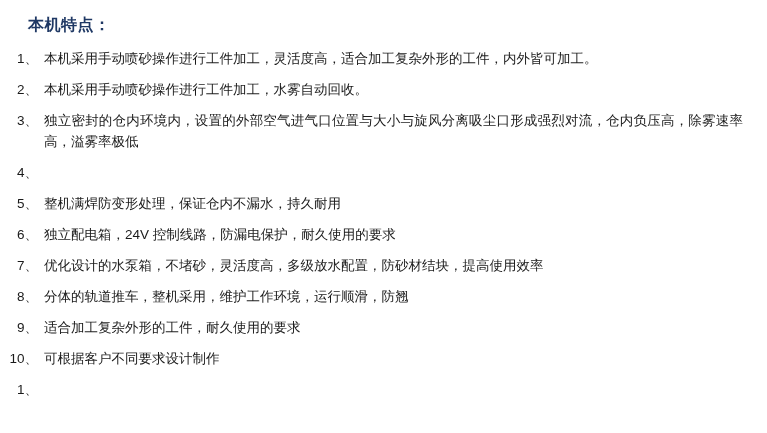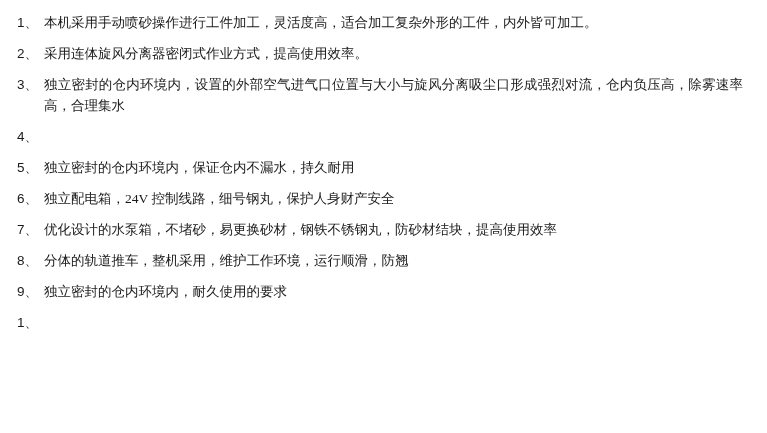--- a/index.html
+++ b/index.html
@@ -50,77 +50,81 @@
     box-sizing: border-box;
     font-size: 13.5px;
     color: #1a1a1a;
     white-space: nowrap;
   }
   .feature-text {
     flex: 1 1 auto;
     text-align: justify;
     text-justify: inter-ideograph;
     word-break: break-all;
-    font-family: Liberation Serif, serif;
   }
   .feature-item.wrap .feature-text {
     padding-right: 2px;
   }
 </style>
 </head>
 <body>
 
 <div class="page">
 
+  <div class="doc-title" style="color: rgb(31, 56, 100);">本机特点：</div>
 
   <ul class="feature-list">
 
     <li class="feature-item">
       <span class="feature-num">1、</span>
       <span class="feature-text">本机采用手动喷砂操作进行工件加工，灵活度高，适合加工复杂外形的工件，内外皆可加工。</span>
     </li>
 
     <li class="feature-item">
       <span class="feature-num">2、</span>
-      <span class="feature-text">采用连体旋风分离器密闭式作业方式，提高使用效率。</span>
+      <span class="feature-text">本机采用手动喷砂操作进行工件加工，水雾自动回收。</span>
     </li>
 
     <li class="feature-item wrap">
       <span class="feature-num">3、</span>
-      <span class="feature-text">独立密封的仓内环境内，设置的外部空气进气口位置与大小与旋风分离吸尘口形成强烈对流，仓内负压高，除雾速率高，合理集水</span>
+      <span class="feature-text">独立密封的仓内环境内，设置的外部空气进气口位置与大小与旋风分离吸尘口形成强烈对流，仓内负压高，除雾速率高，溢雾率极低</span>
     </li>
 
     <li class="feature-item">
       <span class="feature-num">4、</span>
     </li>
 
     <li class="feature-item">
       <span class="feature-num">5、</span>
-      <span class="feature-text">独立密封的仓内环境内，保证仓内不漏水，持久耐用</span>
+      <span class="feature-text">整机满焊防变形处理，保证仓内不漏水，持久耐用</span>
     </li>
 
     <li class="feature-item">
       <span class="feature-num">6、</span>
-      <span class="feature-text">独立配电箱，24V 控制线路，细号钢丸，保护人身财产安全</span>
+      <span class="feature-text">独立配电箱，24V 控制线路，防漏电保护，耐久使用的要求</span>
     </li>
 
     <li class="feature-item">
       <span class="feature-num">7、</span>
-      <span class="feature-text">优化设计的水泵箱，不堵砂，易更换砂材，钢铁不锈钢丸，防砂材结块，提高使用效率</span>
+      <span class="feature-text">优化设计的水泵箱，不堵砂，灵活度高，多级放水配置，防砂材结块，提高使用效率</span>
     </li>
 
     <li class="feature-item">
       <span class="feature-num">8、</span>
       <span class="feature-text">分体的轨道推车，整机采用，维护工作环境，运行顺滑，防翘</span>
     </li>
 
     <li class="feature-item">
       <span class="feature-num">9、</span>
-      <span class="feature-text">独立密封的仓内环境内，耐久使用的要求</span>
+      <span class="feature-text">适合加工复杂外形的工件，耐久使用的要求</span>
     </li>
 
+    <li class="feature-item">
+      <span class="feature-num">10、</span>
+      <span class="feature-text">可根据客户不同要求设计制作</span>
+    </li>
 
     <li class="feature-item">
       <span class="feature-num">1、</span>
     </li>
 
   </ul>
 </div>
 
 </body></html>

